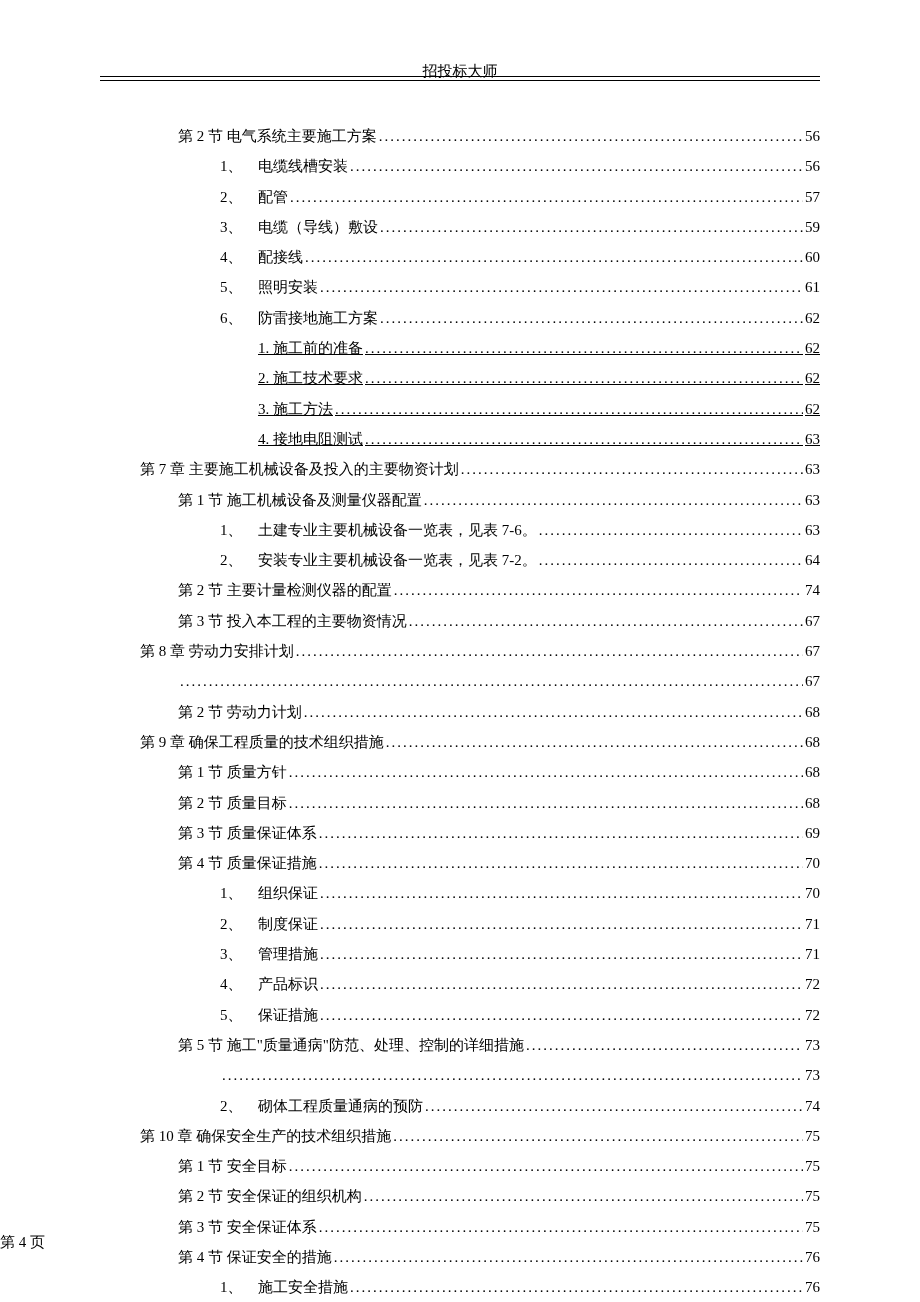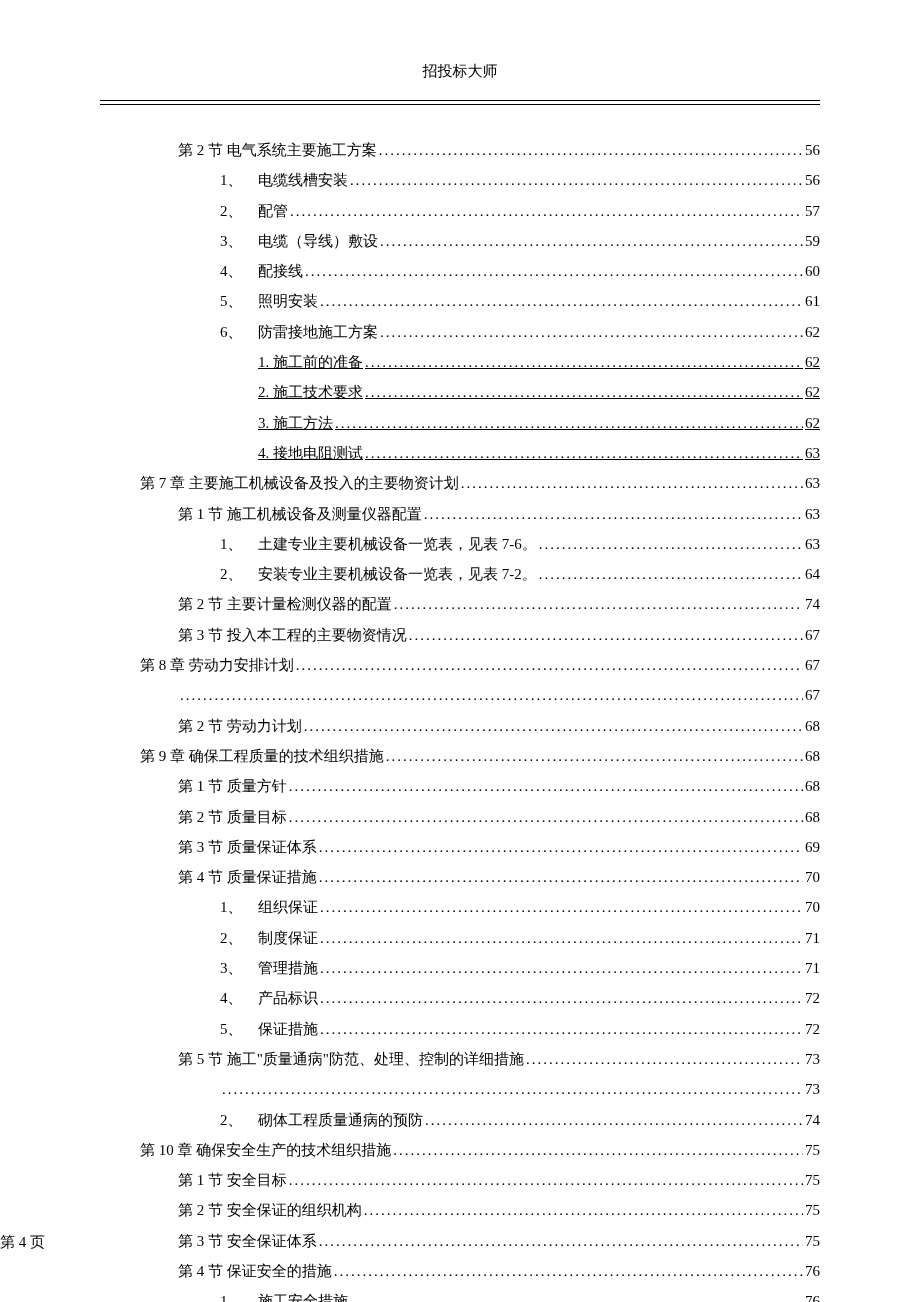--- a/index.html
+++ b/index.html
@@ -15,22 +15,22 @@
       position: relative;
       font-size: 15px;
       color: #000;
     }
     .page {
       padding: 62px 100px 50px 100px;
     }
     .header {
       text-align: center;
       font-size: 15px;
-      padding-bottom: 24px;
-      margin-bottom: 30px;
+      padding-bottom: 0;
+      margin-bottom: 40px;
       position: relative;
     }
     .header::after {
       content: '';
       position: absolute;
       bottom: 0;
       left: 0;
       right: 0;
       height: 3px;
       border-top: 1px solid #000;

